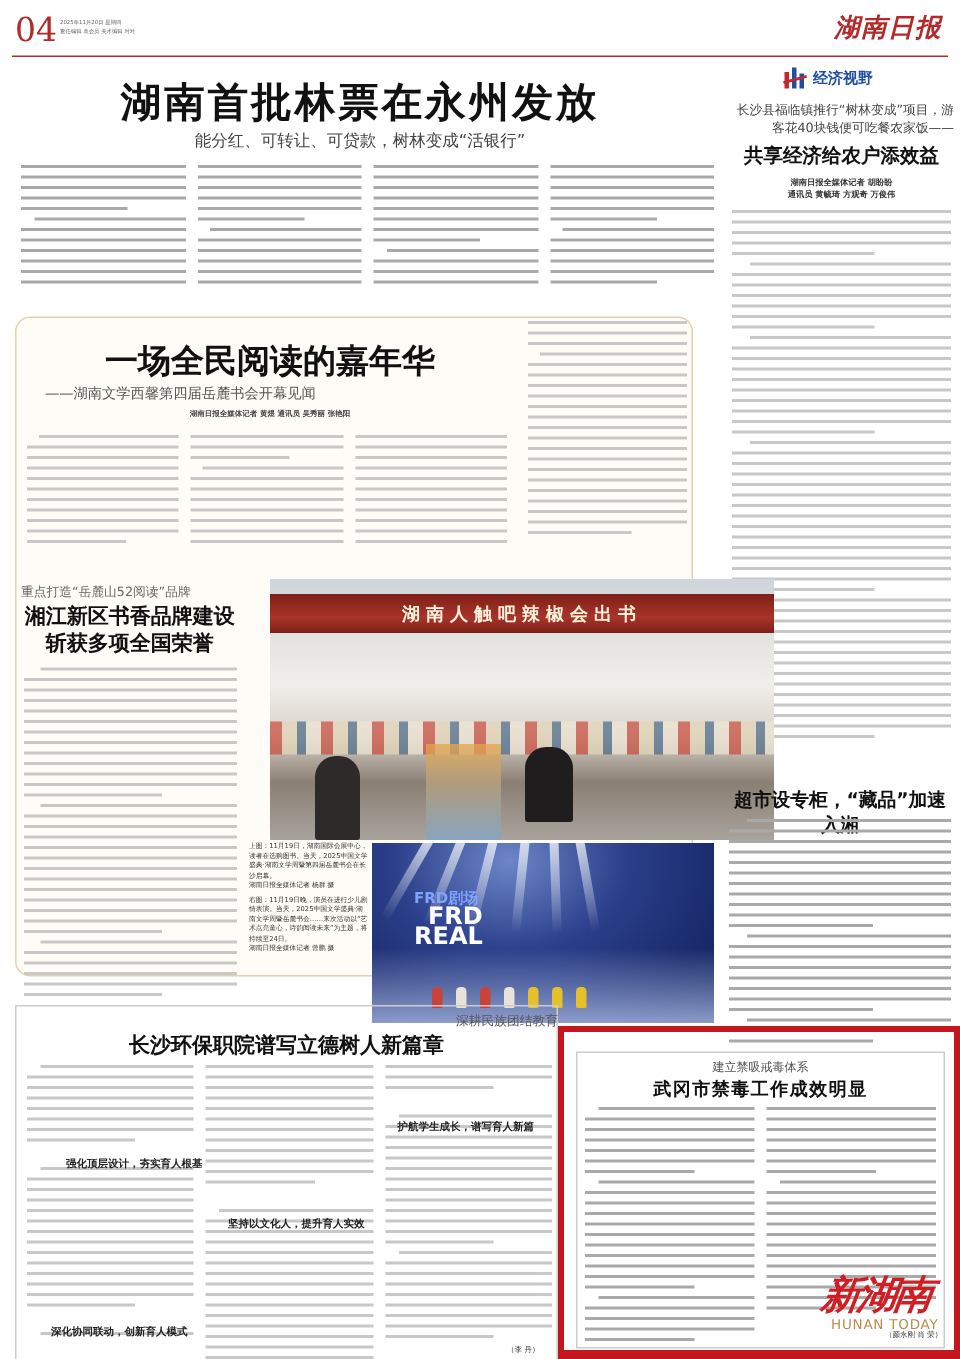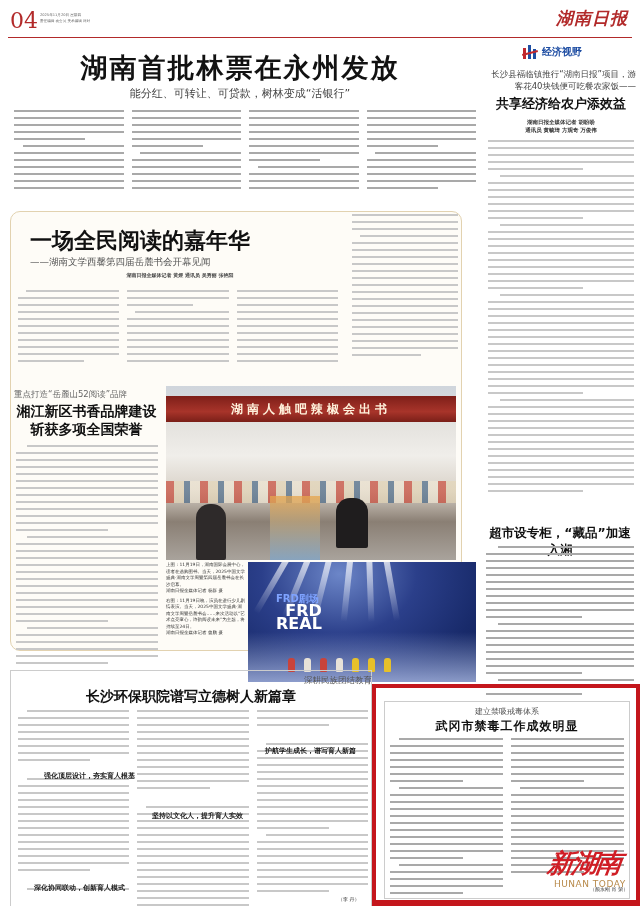--- a/index.html
+++ b/index.html
@@ -30,30 +30,30 @@
   .econ-icon .b2 { position: absolute; left: 6px; top: 0; width: 3px; height: 14px; background: #1f4ea3; }
   .econ-icon .b3 { position: absolute; left: 11px; top: 4px; width: 3px; height: 10px; background: #1f4ea3; }
   .econ-icon .b4 { position: absolute; left: 0; top: 7px; width: 16px; height: 2px; background: #c0282d; transform: rotate(-15deg); }
   .econ-label { font-size: 10px; color: #1f4ea3; font-weight: bold; }
   .side-kicker { position: absolute; left: 486px; top: 68px; width: 150px; font-size: 8.5px; line-height: 12px; color: #444; text-align: right; }
   .side-title { position: absolute; left: 486px; top: 95px; width: 150px; text-align: center; font-family: "DejaVu Serif", serif; font-weight: bold; font-size: 13px; color: #111; }
   .side-byline { position: absolute; left: 486px; top: 118px; width: 150px; text-align: center; font-size: 5.5px; line-height: 8px; font-weight: bold; color: #333; }
 
   
   .festival-box { position: absolute; left: 10px; top: 211px; width: 452px; height: 440px; border: 1px solid #e2d2b0; border-radius: 10px; background: #fefcf7; }
-  .fest-title { position: absolute; left: 30px; width: 300px; top: 226px; text-align: left; font-family: "DejaVu Serif", serif; font-weight: bold; font-size: 22px; color: #111; }
+  .fest-title { position: absolute; left: 30px; width: 300px; top: 226px; text-align: center; font-family: "DejaVu Serif", serif; font-weight: bold; font-size: 22px; color: #111; }
   .fest-sub { position: absolute; left: 30px; width: 300px; top: 256px; font-size: 9.5px; color: #555; }
   .fest-byline { position: absolute; left: 30px; width: 300px; top: 272px; text-align: center; font-size: 5px; font-weight: bold; color: #444; }
   .fest-right { position: absolute; left: 352px; top: 214px; width: 106px; }
 
   .xj-kicker { position: absolute; left: 14px; top: 389px; width: 145px; font-size: 8.5px; color: #666; }
   .xj-title { position: absolute; left: 14px; top: 402px; width: 145px; font-weight: bold; font-size: 14px; line-height: 18px; color: #111; text-align: center; }
 
   
-  .photo-top { position: absolute; left: 166px; top: 386px; width: 290px; height: 174px; overflow: hidden;
+  .photo-top { position: absolute; left: 180px; top: 386px; width: 336px; height: 174px; overflow: hidden;
     background: linear-gradient(180deg, #cfd5dc 0%, #e6e4e0 25%, #f0eeea 40%, #d9d2c8 60%, #8a7f74 78%, #a9a39c 100%); }
   .photo-top .sign { position: absolute; left: 0; right: 0; top: 10px; height: 26px; background: linear-gradient(180deg,#7e1f19,#a8342a 60%,#7a1f18); color: #fff2dc; font-family: "DejaVu Serif", serif; font-weight: bold; font-size: 12px; text-align: center; line-height: 26px; letter-spacing: 4px; }
   .photo-top .shelf { position: absolute; left: 0; right: 0; top: 95px; height: 22px; background: repeating-linear-gradient(90deg,#c94a3a 0 8px,#e4d6b8 8px 18px,#4a6a8a 18px 24px,#efe6d4 24px 34px); opacity: .7; }
   .photo-top .person1 { position: absolute; left: 30px; top: 118px; width: 30px; height: 56px; background: #2e2a2a; border-radius: 14px 14px 2px 2px; }
   .photo-top .person2 { position: absolute; left: 170px; top: 112px; width: 32px; height: 50px; background: #1f1d1e; border-radius: 14px 14px 2px 2px; }
   .photo-top .banner { position: absolute; left: 104px; top: 110px; width: 50px; height: 64px; background: linear-gradient(180deg,#e8a54a,#7da4c9); opacity: .75; }
 
   .caption-box { position: absolute; left: 166px; top: 562px; width: 80px; height: 86px; font-size: 4.5px; line-height: 6.5px; color: #333; }
   .photo-bottom { position: absolute; left: 248px; top: 562px; width: 228px; height: 120px; overflow: hidden;
     background: radial-gradient(ellipse at 40% 10%, #6c86c8 0%, #2b3f8a 40%, #182a6a 75%, #10215a 100%); padding-left: 16px; }
@@ -159,21 +159,21 @@
 
 <div class="econ-badge">
   <div class="econ-icon">
     <div class="b1"></div>
       <div class="b2"></div>
       <div class="b3"></div>
       <div class="b4"></div>
   </div>
   <span class="econ-label">经济视野</span>
 </div>
-<div class="side-kicker">长沙县福临镇推行“湖南日报”项目，游客花40块钱便可吃餐农家饭——</div>
+<div class="side-kicker">长沙县福临镇推行“树林变成”项目，游客花40块钱便可吃餐农家饭——</div>
 <div class="side-title">共享经济给农户添效益</div>
 <div class="side-byline">
   <div>湖南日报全媒体记者 胡盼盼</div>
   <div>通讯员 黄毓琦 方观奇 万俊伟</div>
 </div>
 <div class="text-cols" style="left:488px; top:140px; width:146px;">
   <div class="text-col">
     <div class="line"></div>
       <div class="line"></div>
       <div class="line"></div>

